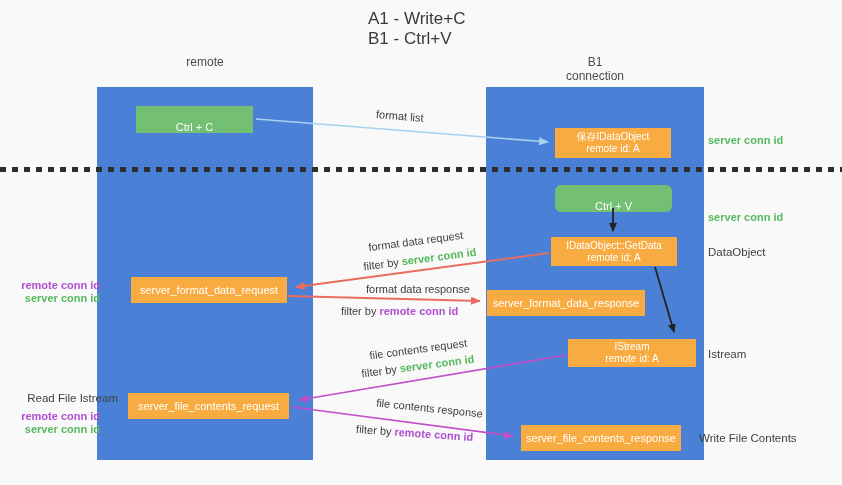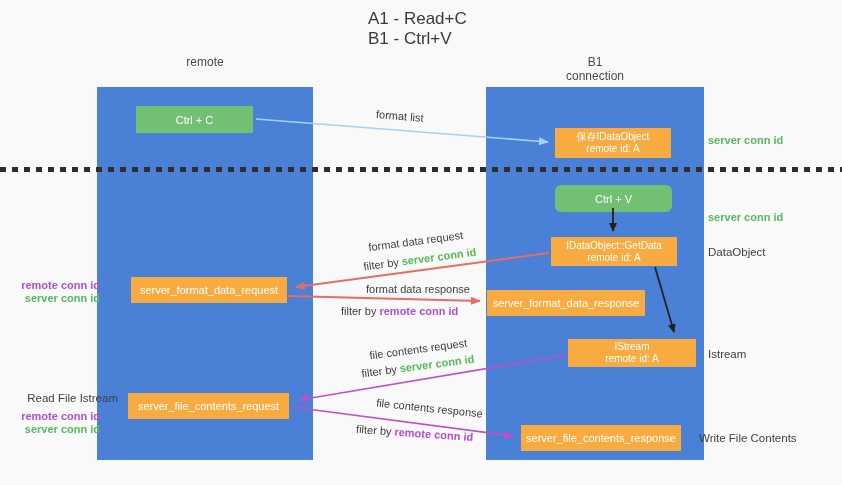--- a/index.html
+++ b/index.html
@@ -9,39 +9,39 @@
   .lane-header{position:absolute;top:55px;text-align:center;font-size:12px;line-height:14px;color:#4a4a4a;z-index:2;}
   .lane{position:absolute;top:87px;height:373px;background:#4a80d5;z-index:1;}
   .lane-a{left:97px;width:216px;}
   .lane-b{left:486px;width:218px;}
   .hdr-a{left:97px;width:216px;}
   .hdr-b{left:486px;width:218px;}
   .dotted{position:absolute;left:0;top:167px;width:842px;height:5px;z-index:3;
           background:repeating-linear-gradient(to right,#2e2e2e 0 6px,transparent 6px 12px);}
   .node{position:absolute;display:flex;align-items:center;justify-content:center;
         flex-direction:column;color:#fff;z-index:4;text-align:center;font-size:11px;}
-  .green{background:#73bf74;}
+  .green{background:#73bf74;justify-content:flex-end;}
   .orange{background:#f8ab41;}
   .two-line{font-size:10px;line-height:12px;}
   .lbl{position:absolute;font-size:11px;color:#3f3f3f;white-space:nowrap;z-index:6;}
   .side-dark{font-size:11.5px;color:#3f3f3f;}
   .g{color:#56b95c;font-weight:bold;}
   .p{color:#b04fd0;font-weight:bold;}
   .ralign{text-align:right;}
   .sp{margin-left:3px;}
   .stack{line-height:13px;}
   svg.arrows{position:absolute;left:0;top:0;z-index:5;pointer-events:none;}
 </style>
 </head>
 <body>
 
 <div class="canvas">
 
   <div class="title">
-    <div>A1 - Read+C</div>
+    <div>A1 - Write+C</div>
     <div>B1 - Ctrl+V</div>
   </div>
 
   <div class="lane-header hdr-a">
     <div>remote</div>
   </div>
   <div class="lane-header hdr-b">
     <div>B1</div>
     <div>connection</div>
   </div>

